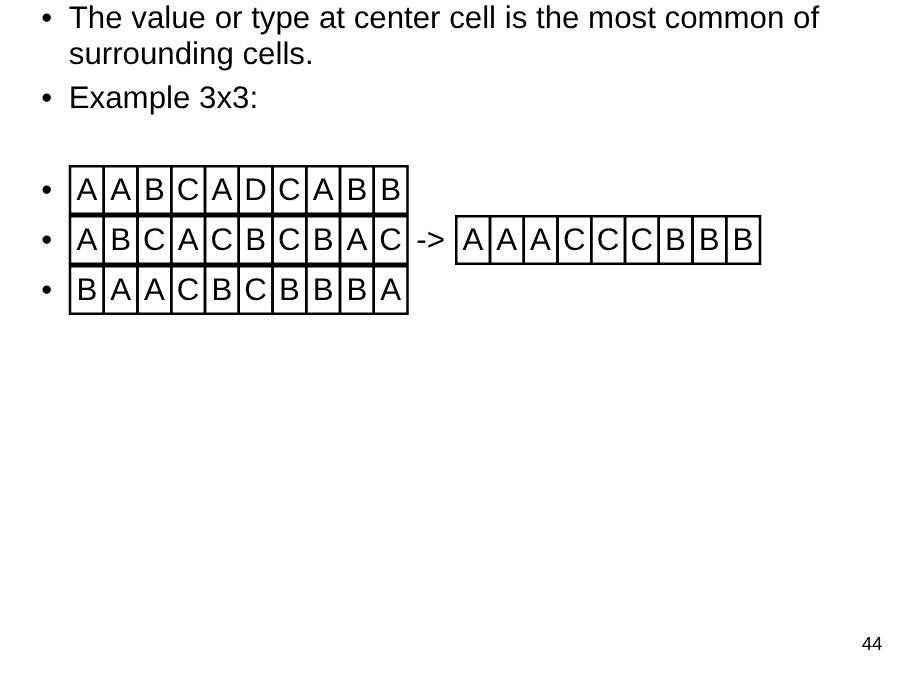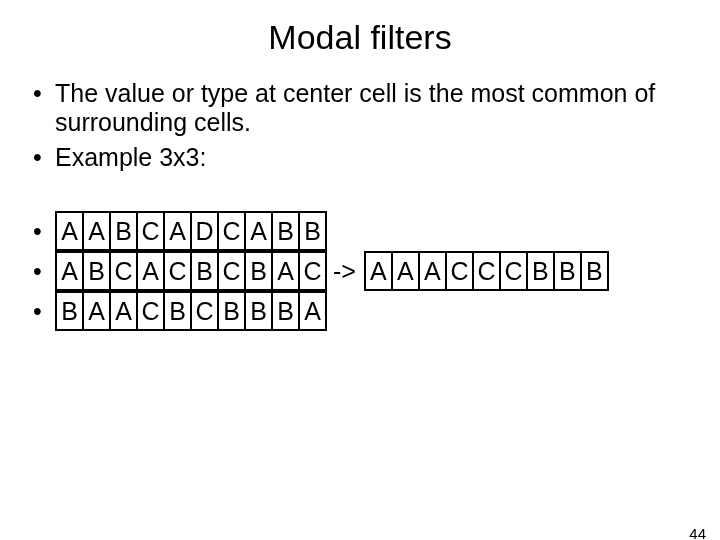--- a/index.html
+++ b/index.html
@@ -85,21 +85,20 @@
     right: 14px;
     bottom: 16px;
     font-size: 15px;
   }
 </style>
 </head>
 <body>
 
 <div class="slide">
 
-  <div class="title">Modal filters</div>
 
   <div class="bullets">
     <div class="bullet">
       <div class="dot">•</div>
       <div class="bt">The value or type at center cell is the most common of surrounding cells.</div>
     </div>
     <div class="bullet">
       <div class="dot">•</div>
       <div class="bt">Example 3x3:</div>
     </div>

